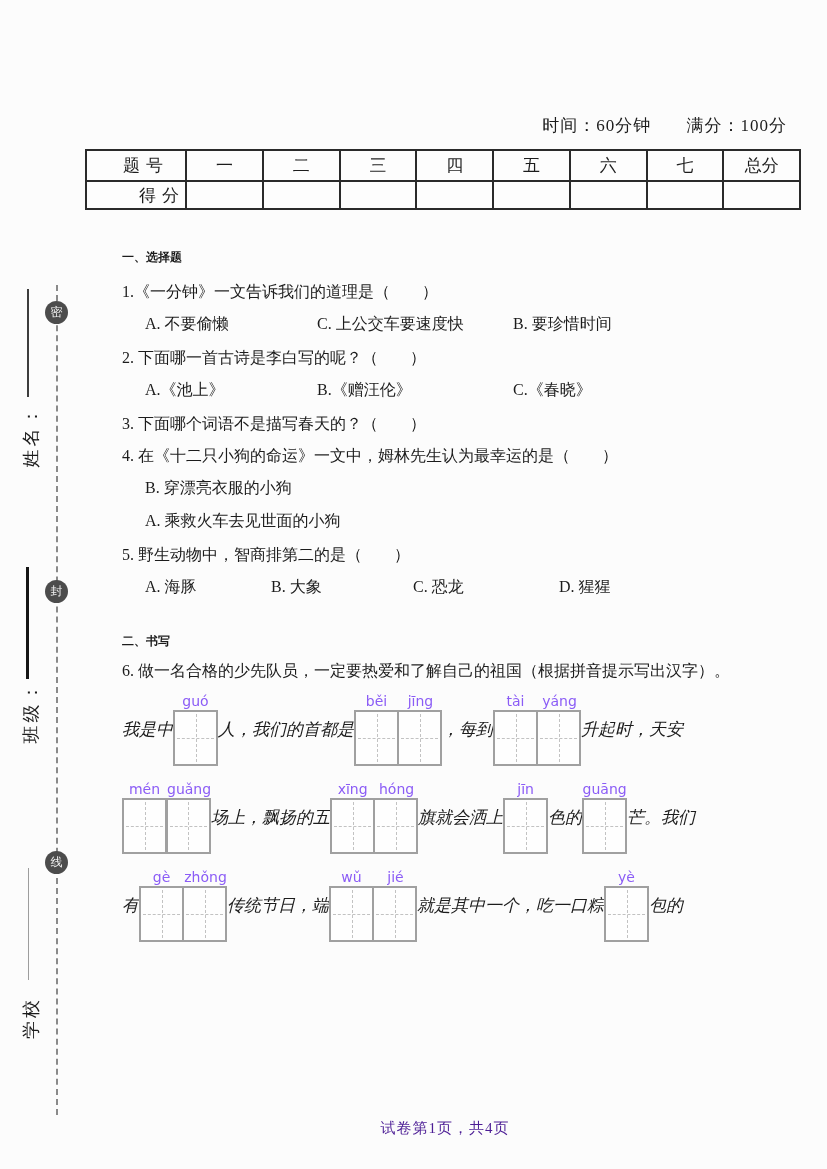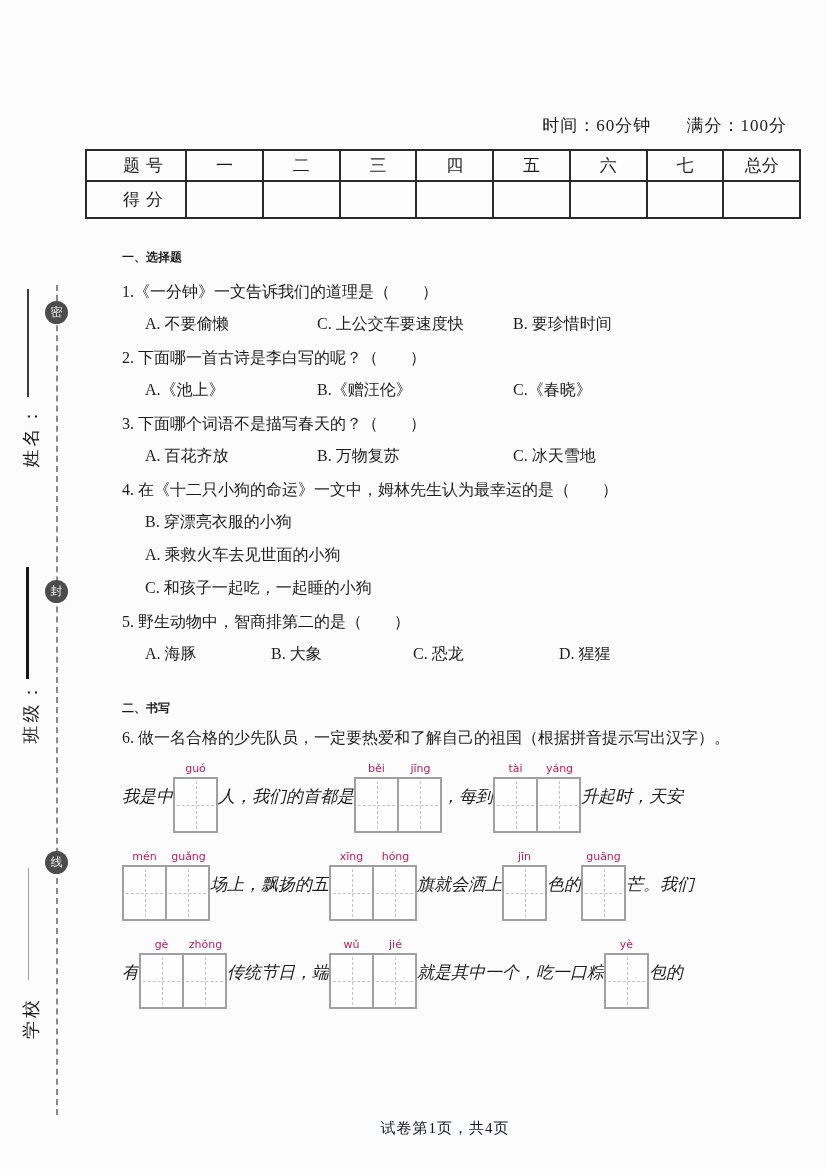--- a/index.html
+++ b/index.html
@@ -32,21 +32,21 @@
     position:absolute; left:85px; top:149px;
     border-collapse:collapse; table-layout:fixed;
     width:716px;
   }
   .score-table td {
     border:2px solid #2a2a2a;
     text-align:center; vertical-align:middle;
     font-size:17px; height:31px;
     background:#fdfdfd;
   }
-  .score-table tr:last-child td { height:37px; }
+  .score-table tr:last-child td { height:28px;text-align:right; }
   .score-table td:first-child { width:100px; }
   .score-table .label-cell { letter-spacing:6px; padding-left:20px; }
 
   
   .seal-dashed {
     position:absolute; left:56px; top:285px; height:830px; width:0;
     border-left:2px dashed #8a8a8a;
   }
   .seal-badge {
     position:absolute; left:45px; width:23px; height:23px;
@@ -84,42 +84,42 @@
     font-size:17px; line-height:22px;
     margin-top:26px;
     white-space:nowrap;
     font-style:italic;
   }
   .tzg-group { display:inline-flex; }
   .pin-col { display:inline-flex; flex-direction:column; align-items:center; }
   .pin-col:not(:first-child) .tzg-cell { margin-left:-2px; }
   .pin-label {
     font-family:"DejaVu Sans",sans-serif;
-    font-size:11px; line-height:17px; height:17px;
-    color:#be185d;
+    font-size:14px; line-height:17px; height:17px;
+    color:#8b5cf6;
   }
   .tzg-cell {
     position:relative;
     width:45px; height:56px;
     border:2px solid #a0a0a0;
     background:#fefefe;
   }
   .tzg-cell::before {
     content:""; position:absolute; left:50%; top:2px; bottom:2px;
     border-left:1px dashed #c2c2c2;
   }
   .tzg-cell::after {
     content:""; position:absolute; top:50%; left:2px; right:2px;
     border-top:1px dashed #c2c2c2;
   }
 
   
   .footer {
     position:absolute; left:95px; width:700px; top:1119px;
-    text-align:center; font-size:15px; color:#0f172a;
+    text-align:center; font-size:15px; color:#4c1d95;
     letter-spacing:1px;
   }
 </style>
 </head>
 <body>
 
 <div class="page">
 
   <div class="meta">
     <span>时间：60分钟</span>
@@ -176,30 +176,24 @@
           <span>C. 上公交车要速度快</span>
           <span>B. 要珍惜时间</span>
         </div>
         <p class="qtext">2. 下面哪一首古诗是李白写的呢？（　　）</p>
         <div class="opts inline3">
           <span>A.《池上》</span>
           <span>B.《赠汪伦》</span>
           <span>C.《春晓》</span>
         </div>
         <p class="qtext">3. 下面哪个词语不是描写春天的？（　　）</p>
-        <div class="opts inline3">
-          <span>A. 百花齐放</span>
-          <span>B. 万物复苏</span>
-          <span>C. 冰天雪地</span>
-        </div>
         <p class="qtext">4. 在《十二只小狗的命运》一文中，姆林先生认为最幸运的是（　　）</p>
         <div class="opts stacked">
           <span>B. 穿漂亮衣服的小狗</span>
           <span>A. 乘救火车去见世面的小狗</span>
-          <span>C. 和孩子一起吃，一起睡的小狗</span>
         </div>
         <p class="qtext">5. 野生动物中，智商排第二的是（　　）</p>
         <div class="opts inline4">
           <span>A. 海豚</span>
           <span>B. 大象</span>
           <span>C. 恐龙</span>
           <span>D. 猩猩</span>
         </div>
       </div>
 

